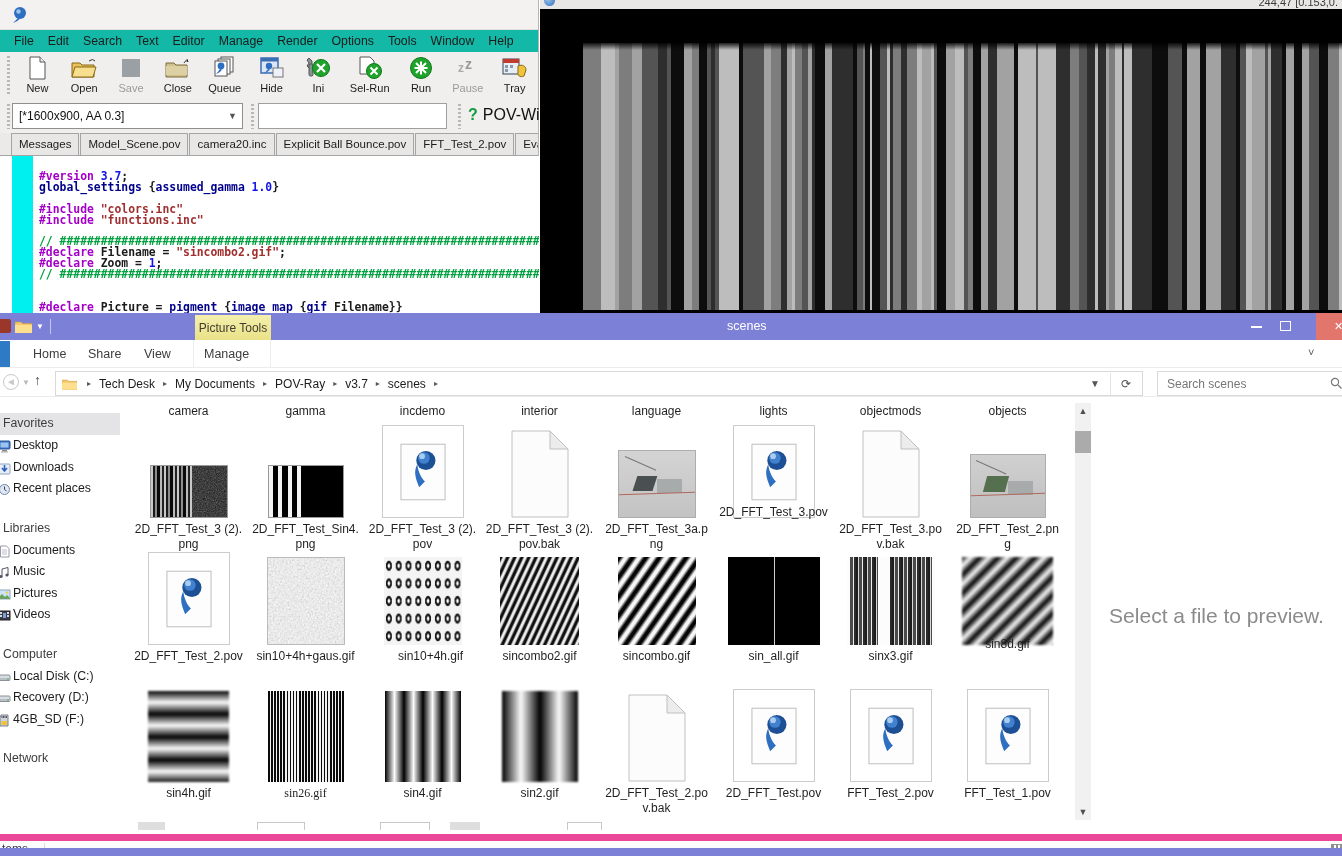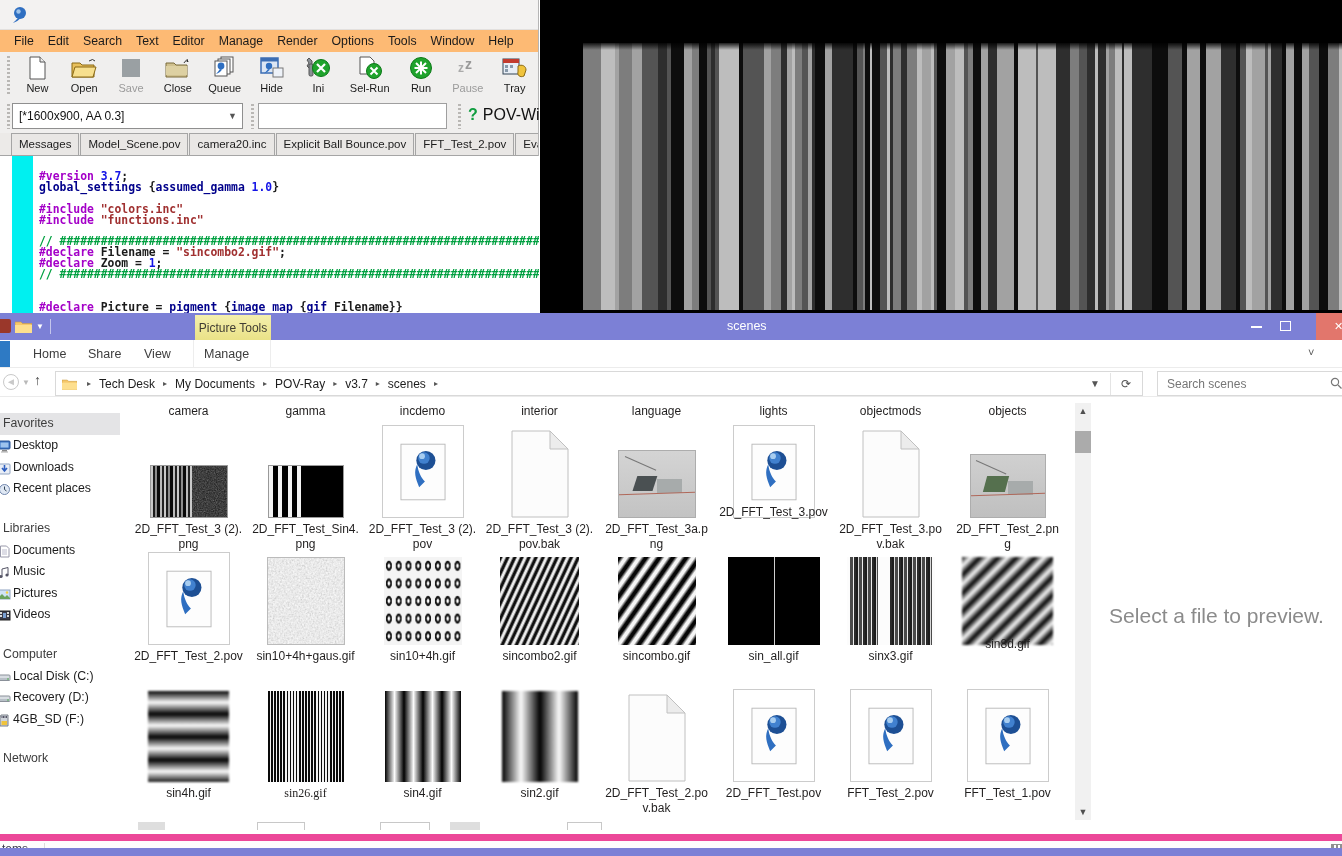--- a/index.html
+++ b/index.html
@@ -1,20 +1,20 @@
 <!DOCTYPE html>
 <html><head>
 <meta charset="utf-8">
 <style>
 *{margin:0;padding:0;box-sizing:border-box}
 html,body{width:1342px;height:856px;overflow:hidden;background:#fff;font-family:"Liberation Sans",sans-serif}
 
 #povwin{position:absolute;left:0;top:0;width:539px;height:316px;background:#f0efee;border-right:1px solid #b5b5b5}
 #pov-titlebar{height:30px;background:#f3f2f1;border-bottom:1px solid #e2e0de;position:relative}
-#pov-menubar{height:22px;display:flex;align-items:center;padding-left:7px;background:#fdba74}
+#pov-menubar{height:22px;display:flex;align-items:center;padding-left:7px;background:#14b8a6}
 .menu-item{padding:3px 7px;font-size:12.3px;color:#1b1b1b}
 #pov-toolbar{height:48px;display:flex;align-items:flex-start;padding-left:14px;position:relative;background:#f0efee}
 .grip{position:absolute;width:3px;background-image:repeating-linear-gradient(180deg,#b9b7b4 0 2px,transparent 2px 4px)}
 .tool-btn{width:47px;text-align:center;padding-top:3px}
 .tool-btn.wide{width:56px}
 .tool-ico{height:26px;display:flex;align-items:center;justify-content:center}
 .tool-lbl{font-size:11px;color:#1b1b1b;margin-top:1px}
 .tool-btn.disabled .tool-lbl{color:#9b9b9b}
 #pov-row2{height:33px;position:relative;background:#f0efee}
 #preset-box{position:absolute;left:12px;top:3px;width:231px;height:26px;background:#fff;border:1px solid #8f8f8f;font-size:12px;color:#111;display:flex;align-items:center;padding-left:6px}
@@ -281,20 +281,24 @@
       <div class="pov-tab">FFT_Test_2.pov</div>
       <div class="pov-tab">Eval_pig</div>
     </div>
   <div id="pov-code">
     <div id="gutter"></div>
     <div id="code-lines"><div class="code-line">&nbsp;</div><div class="code-line"><span class="tk-d">#version </span><span class="tk-n">3.7</span><span class="tk-p">;</span></div><div class="code-line"><span class="tk-k">global_settings </span><span class="tk-p">{</span><span class="tk-k">assumed_gamma </span><span class="tk-n">1.0</span><span class="tk-p">}</span></div><div class="code-line">&nbsp;</div><div class="code-line"><span class="tk-d">#include </span><span class="tk-s">"colors.inc"</span></div><div class="code-line"><span class="tk-d">#include </span><span class="tk-s">"functions.inc"</span></div><div class="code-line">&nbsp;</div><div class="code-line"><span class="tk-c">// ########################################################################################</span></div><div class="code-line"><span class="tk-d">#declare </span><span class="tk-p">Filename = </span><span class="tk-s">"sincombo2.gif"</span><span class="tk-p">;</span></div><div class="code-line"><span class="tk-d">#declare </span><span class="tk-p">Zoom = </span><span class="tk-n">1</span><span class="tk-p">;</span></div><div class="code-line"><span class="tk-c">// ########################################################################################</span></div><div class="code-line">&nbsp;</div><div class="code-line">&nbsp;</div><div class="code-line"><span class="tk-d">#declare </span><span class="tk-p">Picture = </span><span class="tk-k">pigment </span><span class="tk-p">{</span><span class="tk-k">image_map </span><span class="tk-p">{</span><span class="tk-k">gif </span><span class="tk-p">Filename}}</span></div></div>
   </div>
 </div>
 
 <div id="renderwin">
+  <div id="render-strip">
+    <div id="render-ico"></div>
+    <div id="render-coords">244,47 [0.153,0.</div>
+  </div>
   <div id="bars">
       <div class="bar" style="width: 8px; background: rgb(125, 125, 125);"></div>
       <div class="bar" style="width: 10px; background: rgb(125, 125, 125);"></div>
       <div class="bar" style="width: 14px; background: rgb(189, 189, 189);"></div>
       <div class="bar" style="width: 4px; background: rgb(162, 162, 162);"></div>
       <div class="bar" style="width: 8px; background: rgb(125, 125, 125);"></div>
       <div class="bar" style="width: 5px; background: rgb(125, 125, 125);"></div>
       <div class="bar" style="width: 10px; background: rgb(162, 162, 162);"></div>
       <div class="bar" style="width: 16px; background: rgb(84, 84, 84);"></div>
       <div class="bar" style="width: 7px; background: rgb(46, 46, 46);"></div>
@@ -613,21 +617,21 @@
               <feComponentTransfer>
                 <feFuncR type="linear" slope="0.6" intercept="0.35"></feFuncR>
                 <feFuncG type="linear" slope="0.6" intercept="0.35"></feFuncG>
                 <feFuncB type="linear" slope="0.6" intercept="0.35"></feFuncB>
               </feComponentTransfer>
             </filter>
             <rect width="100%" height="100%" filter="url(#nz2)"></rect>
           </svg></div>
         <div class="file-lbl" style="left: 131px; top: 252px;">sin10+4h+gaus.gif</div>
         <div class="thumb t-ovals" style="left: 263.5px; top: 160px; width: 78px; height: 88px;"></div>
-        <div class="file-lbl" style="left: 248px; top: 252px;">sin10+4h.gif</div>
+        <div class="file-lbl" style="left: 256px; top: 252px;">sin10+4h.gif</div>
         <div class="thumb t-diagfine" style="left: 380px; top: 160px; width: 79px; height: 88px;"></div>
         <div class="file-lbl" style="left: 365px; top: 252px;">sincombo2.gif</div>
         <div class="thumb t-diagthick" style="left: 497.5px; top: 160px; width: 78px; height: 88px;"></div>
         <div class="file-lbl" style="left: 482px; top: 252px;">sincombo.gif</div>
         <div class="thumb t-blackline" style="left: 607.5px; top: 160px; width: 92px; height: 88px;">
           <div class="ln"></div>
         </div>
         <div class="file-lbl" style="left: 599px; top: 252px;">sin_all.gif</div>
         <div class="thumb t-barsgaps" style="left: 726.5px; top: 160px; width: 88px; height: 88px;">
           <div class="gap1"></div>

